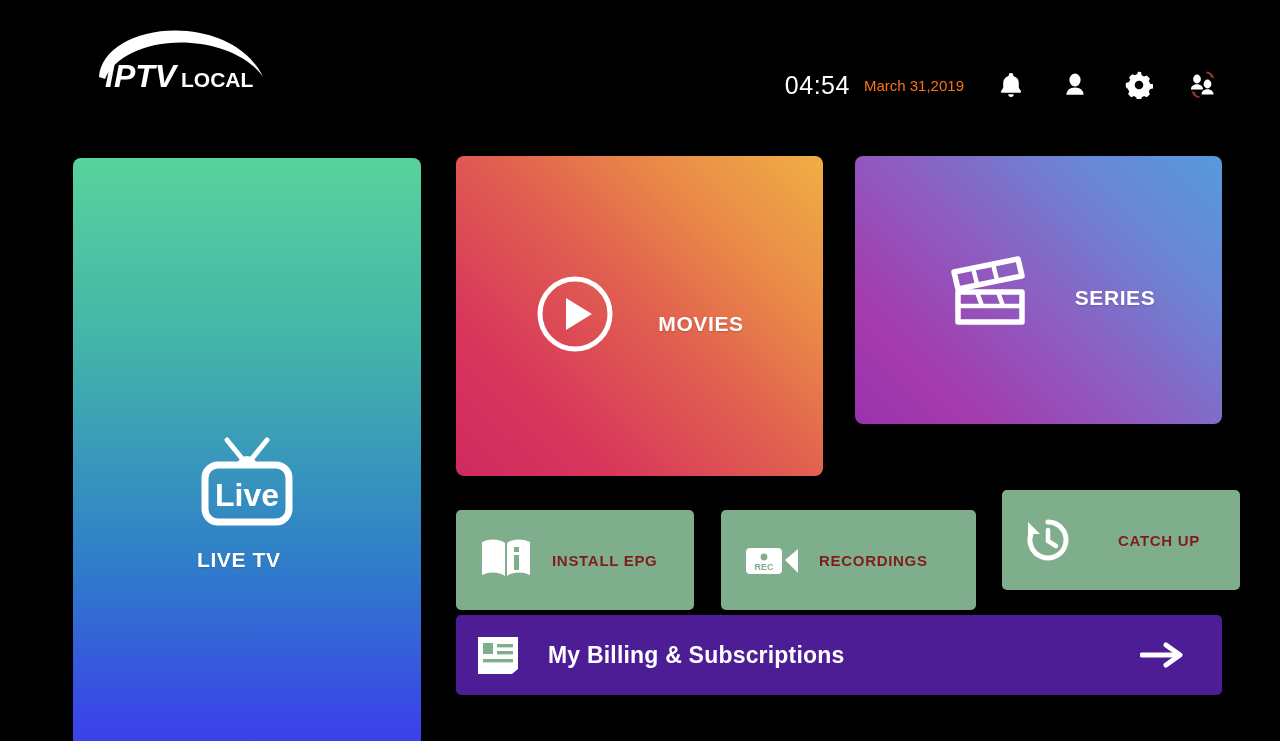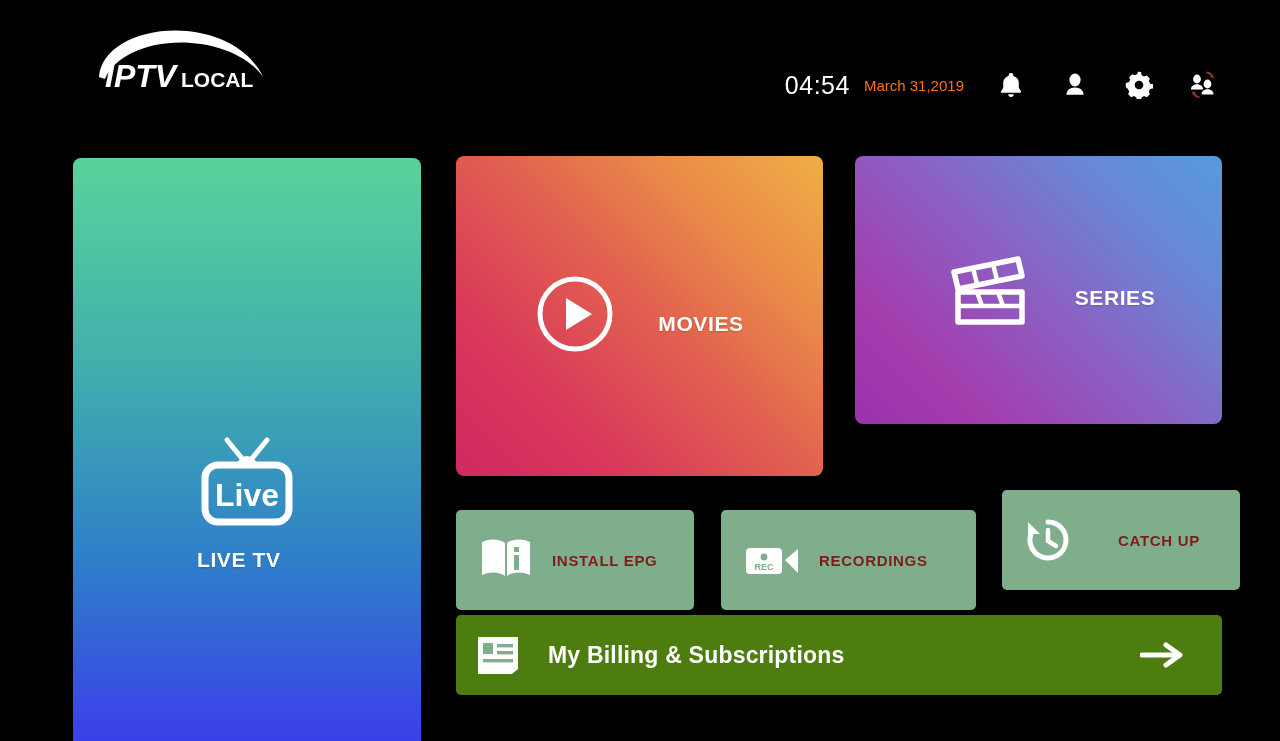--- a/index.html
+++ b/index.html
@@ -81,21 +81,21 @@
   .gbtn .glabel {
     margin-left: 18px; font-size: 15px; font-weight: bold; letter-spacing: 0.7px;
   }
   #install-epg  { left: 456px;  top: 358px; width: 238px; height: 100px; }
   #recordings   { left: 721px;  top: 358px; width: 255px; height: 100px; }
   #catch-up     { left: 1002px; top: 338px; width: 238px; height: 100px; gap: 28px; }
 
   
   #billing {
     position: absolute; left: 456px; top: 475px; width: 766px; height: 80px;
-    background: #4d7c0f; border-radius: 5px;
+    background: #4c1d95; border-radius: 5px;
     display: flex; align-items: center; color: #fff;
   }
   #billing .gicon { margin-left: 16px; display:flex; align-items:center; }
   #billing .blabel {
     margin-left: 22px; font-size: 23px; font-weight: bold; letter-spacing: 0.2px;
   }
   #billing .arrow { margin-left: auto; margin-right: 38px; display:flex; align-items:center; }
 </style>
 </head>
 <body>

